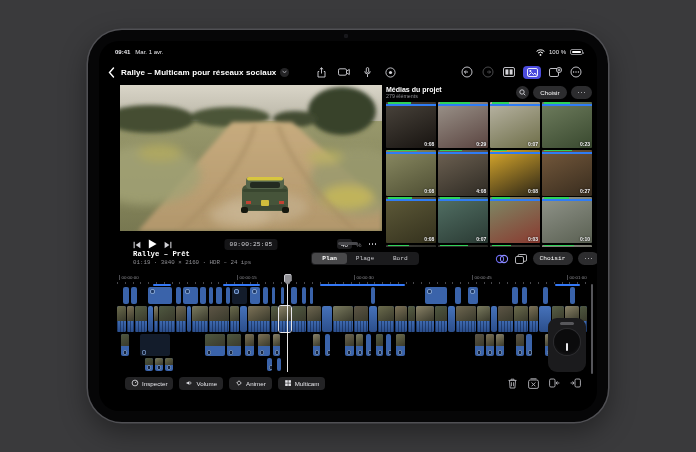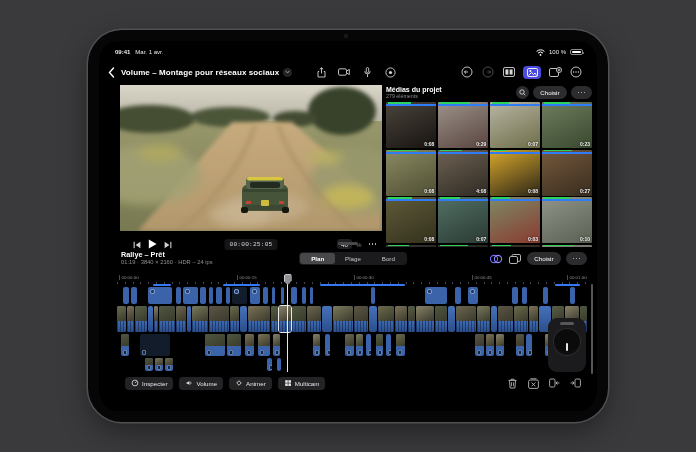--- a/index.html
+++ b/index.html
@@ -57,21 +57,21 @@
   .dots b{width:1.5px;height:1.5px;border-radius:50%;background:#c7c7cc;}
   .m-grid{position:absolute;left:0;top:17px;width:206px;display:grid;grid-template-columns:repeat(4,1fr);gap:1.5px;}
   .mcell{position:relative;height:46px;overflow:hidden;border-radius:1px;}
   .mcell.partial{height:11px;}
   .gbar{position:absolute;top:0;left:2px;height:1.6px;background:#30d158;z-index:2;}
   .bbar{position:absolute;top:2px;left:0;right:0;height:2px;background:#2f7cf6;z-index:2;}
   .mdur{position:absolute;right:2px;bottom:1.5px;font-size:5px;font-weight:700;color:#f2f2f4;
     text-shadow:0 0 2px rgba(0,0,0,.9);}
   
   .timeline{position:absolute;left:0;top:206px;width:100%;height:164px;}
-  .tl-head{position:absolute;left:4px;top:2px;width:100%;height:24px;}
+  .tl-head{position:absolute;left:16px;top:2px;width:100%;height:24px;font-family:Liberation Mono, monospace;}
   .tl-titles{position:absolute;left:18px;top:2px;line-height:1;}
   .tl-title{font-size:7.3px;font-weight:700;}
   .tl-sub{font-size:5.8px;color:#8e8e93;margin-top:2px;}
   .seg{position:absolute;left:196px;top:3px;width:108px;height:13px;background:#1b1b1d;border-radius:4px;
     display:flex;padding:1px;}
   .tab{flex:1;display:flex;align-items:center;justify-content:center;font-size:6.2px;color:#c7c7cc;border-radius:3px;}
   .tab.active{background:#48484a;color:#fff;font-weight:700;}
   .tl-actions{position:absolute;right:14px;top:3px;display:flex;gap:5px;align-items:center;}
   .tl-ruler{position:absolute;left:18px;top:27px;width:472px;height:12px;overflow:hidden;}
   .rlabel{position:absolute;top:1px;font-size:4.4px;color:#8e8e93;border-left:1px solid #4a4a4e;padding-left:1.5px;line-height:5px;white-space:nowrap;}
@@ -138,21 +138,21 @@
           </span>
       </div>
     </div>
 
     <div class="titlebar">
       <span class="back">
         <svg width="7" height="11" viewBox="0 0 7 11">
             <polyline points="5.5,1 1.5,5.5 5.5,10" fill="none" stroke="#fff" stroke-width="1.4" stroke-linecap="round"></polyline>
           </svg>
       </span>
-      <span class="proj-title">Volume – Montage pour réseaux sociaux</span>
+      <span class="proj-title">Rallye – Multicam pour réseaux sociaux</span>
       <span class="title-badge">
         <svg width="5" height="4" viewBox="0 0 5 4">
             <polyline points="0.6,0.8 2.5,3 4.4,0.8" fill="none" stroke="#98989d" stroke-width="1"></polyline>
           </svg>
       </span>
       <span class="mid-icons">
         <span class="ic">
           <svg width="9" height="11" viewBox="0 0 9 11">
               <path d="M1 4.5 H2.2 M6.8 4.5 H8 V10 H1 V4.5" fill="none" stroke="#d5d5da" stroke-width="0.9"></path>
               <path d="M4.5 0.8 V6.5 M2.8 2.4 L4.5 0.8 L6.2 2.4" fill="none" stroke="#d5d5da" stroke-width="0.9"></path>

